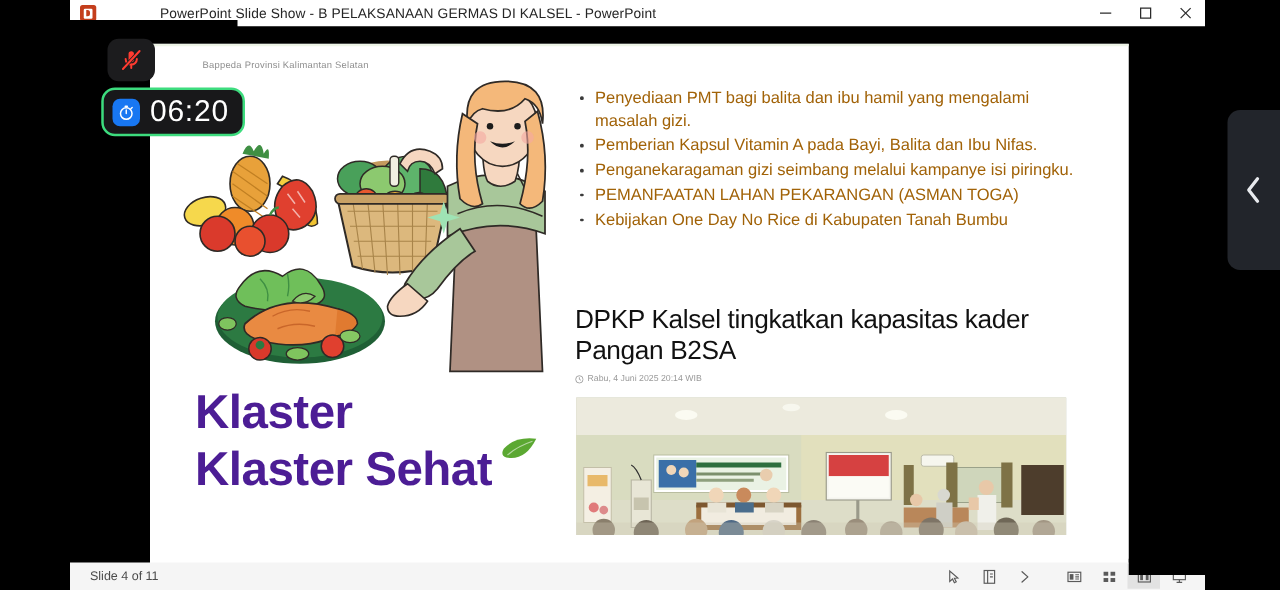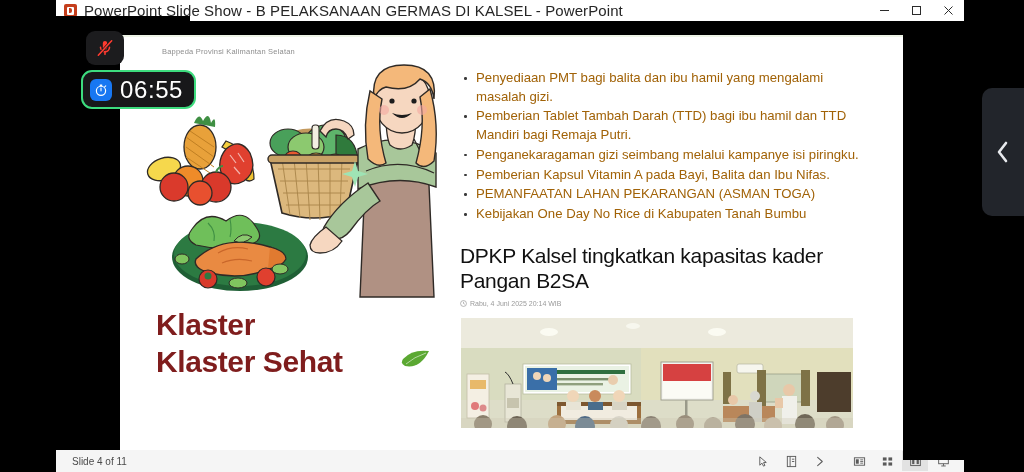--- a/index.html
+++ b/index.html
@@ -52,24 +52,25 @@
   #ppt-logo::before {
     content: "";
     position: absolute;
     left: 4.5px; top: 4px;
     width: 3.5px; height: 5px;
     background: #c43e1c;
     border-radius: 0 2px 2px 0;
     z-index: 2;
   }
   #titlebar-text {
-    font-size: 15px;
+    font-size: 11px;
     color: #262626;
     white-space: nowrap;
     letter-spacing: 0.1px;
+    margin-left: 44px;
   }
   .win-btns {
     position: absolute;
     right: 0; top: 0;
     height: 21px;
     display: flex;
   }
   .win-btn {
     width: 32px; height: 21px;
     display: flex;
@@ -116,23 +117,23 @@
     width: 330px; height: 240px;
   }
 
   
   #klaster-block {
     position: absolute;
     left: 36px; top: 272px;
     width: 300px;
   }
   .klaster-line {
-    font-size: 30px;
+    font-size: 38px;
     font-weight: bold;
-    color: #7f1d1d;
+    color: #4c1d95;
     line-height: 1.22;
     letter-spacing: -0.4px;
   }
   #leaf-icon {
     position: absolute;
     left: 244px; top: 43px;
     width: 30px; height: 18px;
   }
 
   
@@ -419,23 +420,22 @@
     <div class="klaster-line">Klaster Sehat</div>
     <svg id="leaf-icon" viewBox="0 0 30 18">
       <path d="M29 1 Q12 -1 3 9 Q0 14 5 16 Q20 19 29 1 Z" fill="#5ba832"></path>
       <path d="M26 3 Q14 7 6 14" stroke="#ffffff" stroke-width="1" fill="none" opacity="0.55"></path>
     </svg>
   </div>
 
   <div id="bullets">
     <ul>
       <li>Penyediaan PMT bagi balita dan ibu hamil yang mengalami masalah gizi.</li>
-      <li>Pemberian Tablet Tambah Darah (TTD) bagi ibu hamil dan TTD Mandiri bagi Remaja Putri.</li>
+      <li>Pemberian Kapsul Vitamin A pada Bayi, Balita dan Ibu Nifas.</li>
       <li>Penganekaragaman gizi seimbang melalui kampanye isi piringku.</li>
-      <li>Pemberian Kapsul Vitamin A pada Bayi, Balita dan Ibu Nifas.</li>
       <li>PEMANFAATAN LAHAN PEKARANGAN (ASMAN TOGA)</li>
       <li>Kebijakan One Day No Rice di Kabupaten Tanah Bumbu</li>
     </ul>
   </div>
 
   <div id="news">
     <div id="news-headline">DPKP Kalsel tingkatkan kapasitas kader Pangan B2SA</div>
     <div id="news-meta">
       <svg width="7" height="7" viewBox="0 0 10 10">
         <circle cx="5" cy="5" r="4.2" fill="none" stroke="#9a9a9a" stroke-width="1"></circle>
@@ -539,21 +539,21 @@
 
 <div id="timer-pill">
   <div id="timer-icon-box">
     <svg width="14" height="14" viewBox="0 0 20 20">
       <circle cx="10" cy="11.2" r="6.6" fill="none" stroke="#ffffff" stroke-width="1.7"></circle>
       <line x1="10" y1="11.2" x2="10" y2="7.2" stroke="#ffffff" stroke-width="1.6" stroke-linecap="round"></line>
       <rect x="8" y="2" width="4" height="2.2" rx="1" fill="#ffffff"></rect>
       <line x1="15.3" y1="5.6" x2="16.8" y2="4.2" stroke="#ffffff" stroke-width="1.6" stroke-linecap="round"></line>
     </svg>
   </div>
-  <span id="timer-value">06:55</span>
+  <span id="timer-value">06:20</span>
 </div>
 
 <div id="drawer-handle">
   <svg width="18" height="26" viewBox="0 0 18 26">
     <path d="M12 4 L5 13 L12 22" fill="none" stroke="#e8eaee" stroke-width="2.6" stroke-linecap="round" stroke-linejoin="round"></path>
   </svg>
 </div>
 
 <div id="statusbar">
   <div id="slide-counter">Slide 4 of 11</div>

